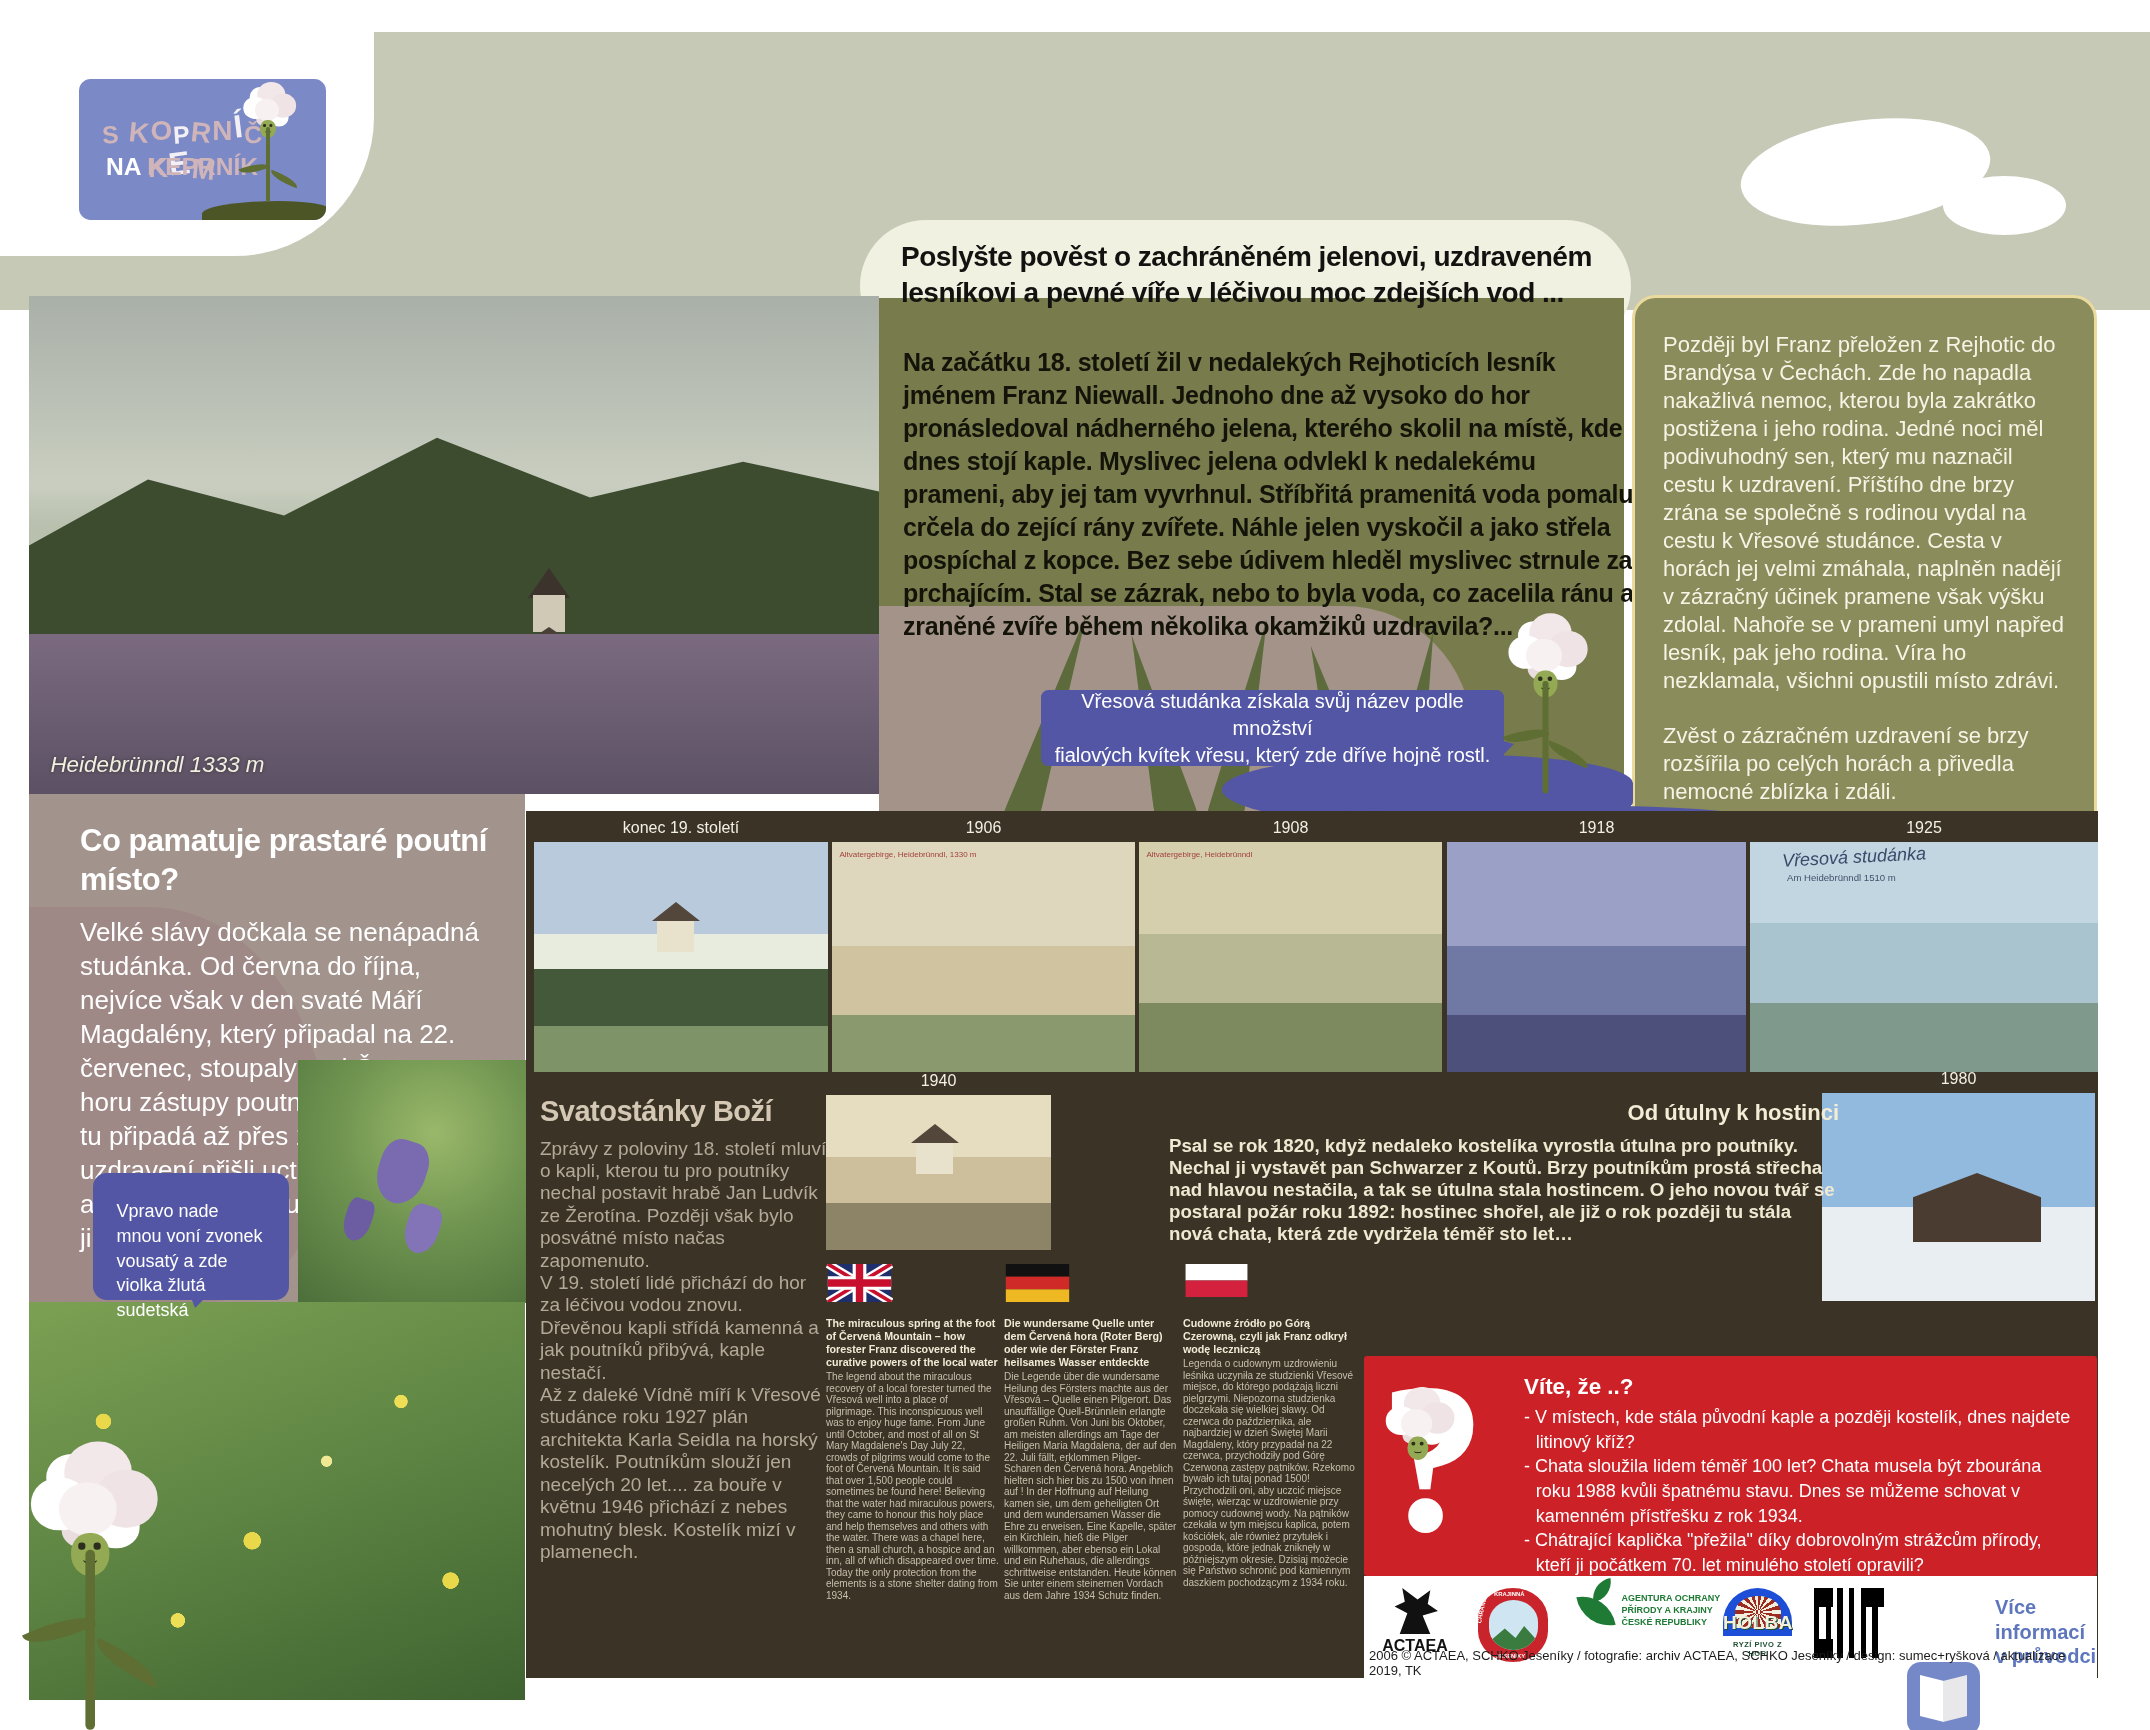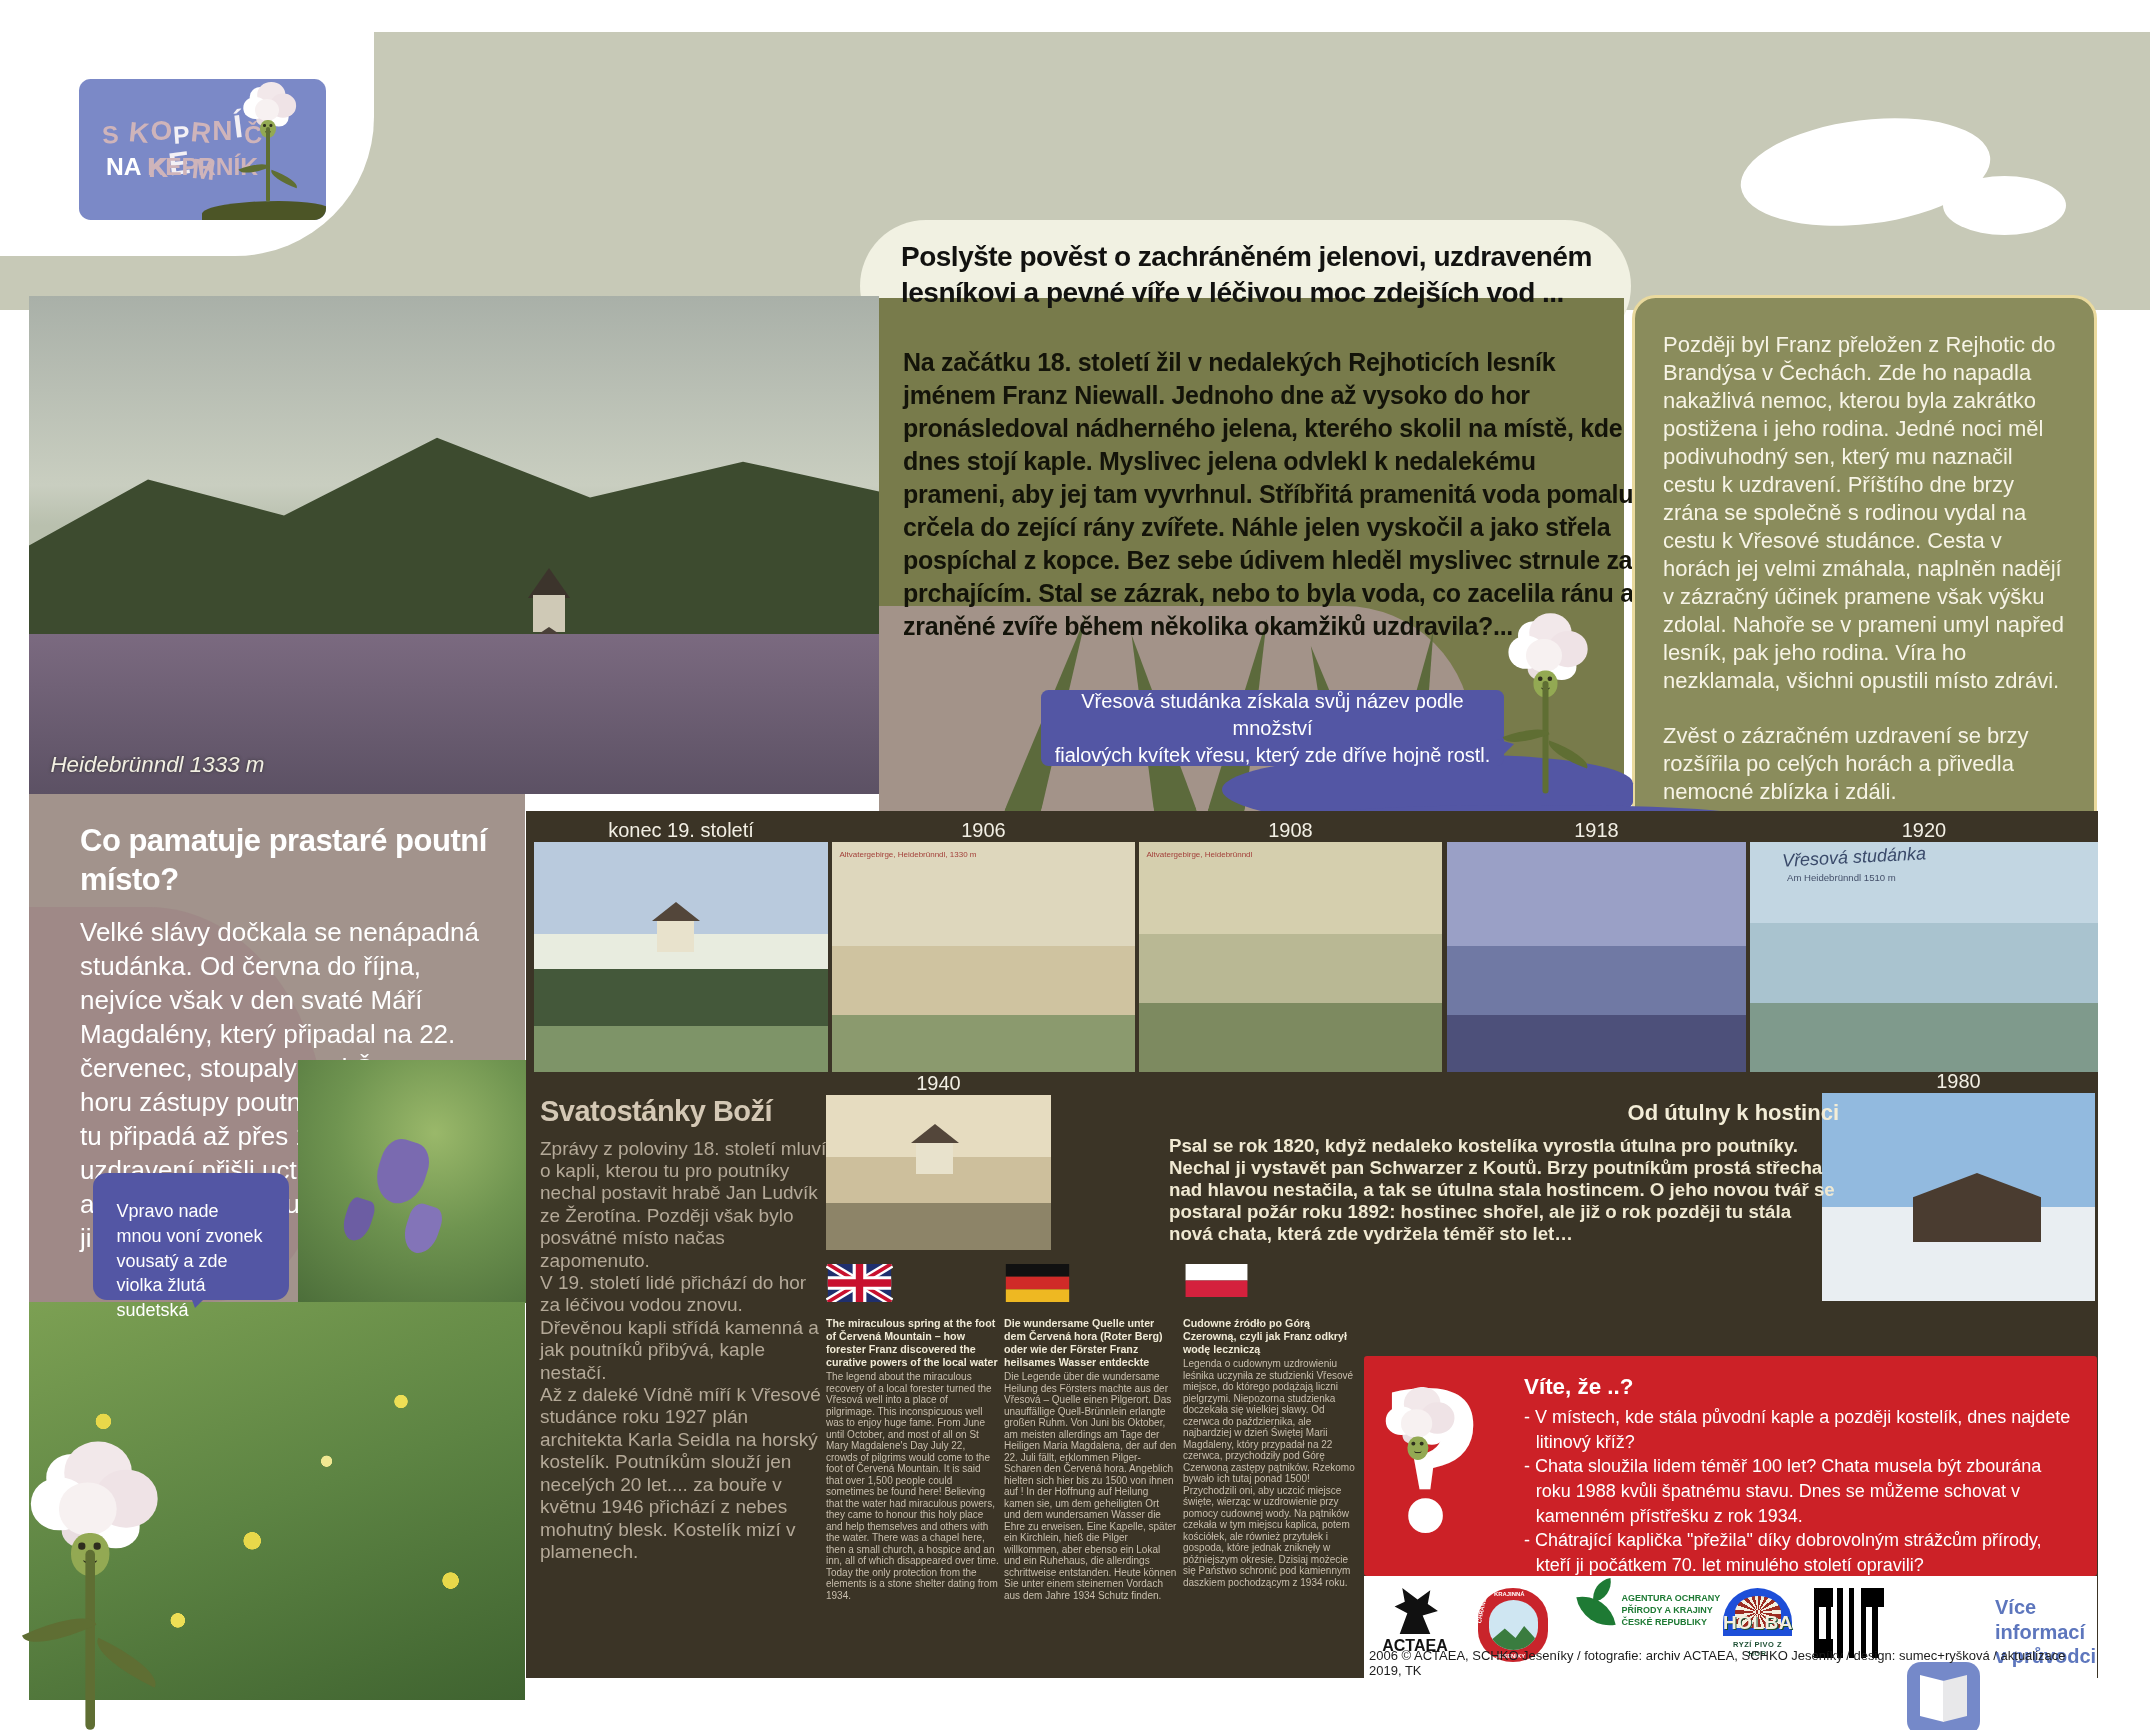--- a/index.html
+++ b/index.html
@@ -126,21 +126,21 @@
           radial-gradient(circle at 15% 30%, #e8d84a 0 7.5px, transparent 8px),
           radial-gradient(circle at 45% 60%, #e8d84a 0 8.5px, transparent 9px),
           radial-gradient(circle at 75% 25%, #edde55 0 6.4px, transparent 7px),
           radial-gradient(circle at 85% 70%, #e8d84a 0 8px, transparent 8.5px),
           radial-gradient(circle at 30% 80%, #edde55 0 7px, transparent 7.5px),
           radial-gradient(circle at 60% 40%, #f0e892 0 5.3px, transparent 5.9px),
           linear-gradient(160deg, #7ca053 0%, #5d8443 50%, #3f6330 100%); }
 
   
   .dark-section { left:526px; top:811px; width:1572px; height:867px; background:#3b3426; }
-  .yr { position:absolute; top:819px; height:21.4px; color:#f2efe4; font-size:20px; text-align:center; }
+  .yr { position:absolute; top:819px; height:21.4px; color:#f2efe4; font-size:16px; text-align:center; }
   .tl-photo { position:absolute; top:842px; height:230px; overflow:hidden; }
   .tp1 { left:534px; width:294px; background:linear-gradient(#b9cadd 0 40%, #e8ecdf 40% 55%, #44583a 55% 80%, #7e9468 80%); }
   .tp2 { left:832px; width:303px; background:linear-gradient(#ded7bd 0 45%, #cfc3a0 45% 75%, #8b9a6e 75%); }
   .tp3 { left:1139px; width:303px; background:linear-gradient(#d5cfae 0 40%, #b9b894 40% 70%, #7d8a60 70%); }
   .tp4 { left:1447px; width:299px; background:linear-gradient(#9aa0c6 0 45%, #7079a4 45% 75%, #4d507a 75%); }
   .tp5 { left:1750px; width:348px; background:linear-gradient(#c2d6e2 0 35%, #a9c3cf 35% 70%, #7f9a8c 70%); }
   .tl-overlay { position:absolute; left:7.5px; top:7.5px; font-size:8px; color:#a3403a; }
   .tl-hand { position:absolute; left:32px; top:5.3px; font-size:18px; color:#3a4a6a;
              font-style:italic; transform:rotate(-3deg); }
   .tl-hand2 { position:absolute; left:37px; top:30px; font-size:9.6px; color:#44506a; }
@@ -299,21 +299,21 @@
   <div class="leaf" style="left:-15px; top:61px; transform:rotate(-25deg);"></div>
   <div class="leaf" style="left:13px; top:75px; transform:rotate(205deg);"></div>
 </div>
 
 <div class="abs dark-section"></div>
 
 <div class="yr" style="left:534px; width:294px;">konec 19. století</div>
 <div class="yr" style="left:832px; width:303px;">1906</div>
 <div class="yr" style="left:1139px; width:303px;">1908</div>
 <div class="yr" style="left:1447px; width:299px;">1918</div>
-<div class="yr" style="left:1750px; width:348px;">1920</div>
+<div class="yr" style="left:1750px; width:348px;">1925</div>
 
 <div class="tl-photo tp1">
     <div class="tp-chapel"></div>
   </div>
 <div class="tl-photo tp2">
     <div class="tl-overlay">Altvatergebirge, Heidebrünndl, 1330 m</div>
   </div>
 <div class="tl-photo tp3">
     <div class="tl-overlay">Altvatergebirge, Heidebrünndl</div>
   </div>

